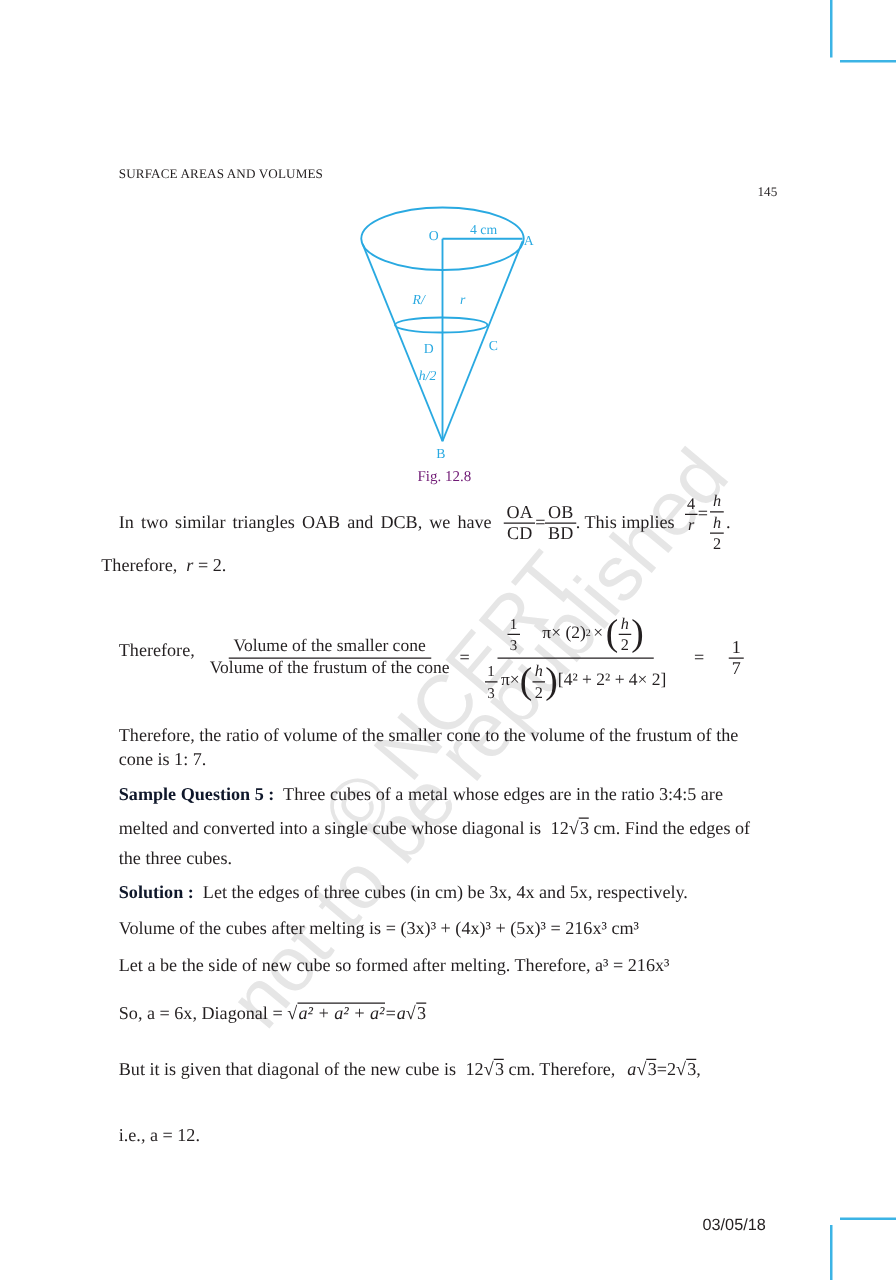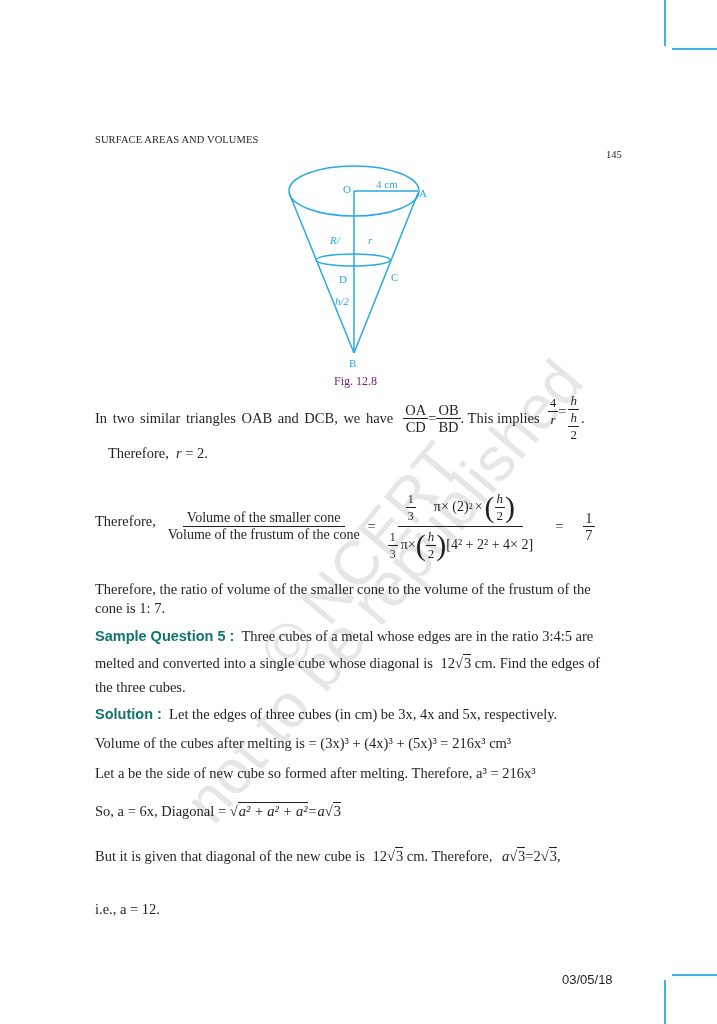--- a/index.html
+++ b/index.html
@@ -3,21 +3,21 @@
 <meta charset="utf-8">
 <style>
   html, body { margin:0; padding:0; }
   body { width:717px; height:1024px; background:#ffffff; position:relative; overflow:hidden;
          font-family:"Liberation Serif", serif; color:#231f20; }
   .abs { position:absolute; }
   .crop { position:absolute; background:#3cb4e5; }
   .header-left { left:95px; top:134px; font-size:10.5px; letter-spacing:0.1px; }
   .header-right { left:606px; top:134px; font-size:10.5px;margin-top:15px; }
   .txt { font-size:14.5px; line-height:19px; white-space:nowrap; }
-  .blue { color:#0f766e; font-weight:bold; font-family:Liberation Sans, sans-serif; }
+  .blue { color:#0f172a; font-weight:bold; font-family:Liberation Serif, serif; }
   i { font-style:italic; }
   .frac { display:inline-flex; flex-direction:column; align-items:center; vertical-align:middle; }
   .frac .num { border-bottom:1px solid #231f20; padding:0 2px; line-height:16px; }
   .frac .den { padding:0 2px; line-height:16px; }
   sup { font-size:8px; vertical-align:6px; }
   .sqrt { border-top:1px solid #231f20; padding-left:1px; }
   .watermark { position:absolute; color:#e6e6e6; font-family:"Liberation Sans", sans-serif;
                font-size:62px; transform-origin:left top; white-space:nowrap; pointer-events:none; }
   .footer-date { left:562px; top:972px; font-family:"Liberation Sans", sans-serif; font-size:13px; color:#231f20; }
   .fig-label { font-family:"Liberation Serif", serif; font-size:11px; color:#29a9e1; }
@@ -80,21 +80,21 @@
   <span class="frac" style="font-size:13px;">
     <span class="num" style="font-style:italic;">h</span>
     <span class="den"><span class="frac">
           <span class="num" style="font-style:italic;">h</span>
           <span class="den">2</span>
         </span></span>
   </span>
   <span>.</span>
 </div>
 
-<div class="abs txt" style="left:108px;top:444px;">
+<div class="abs txt" style="left:81px;top:444px;">
   <span>Therefore,</span>&nbsp;&nbsp;<i>r</i><span> = 2.</span>
 </div>
 
 <div class="abs txt" style="left:95px;top:480px;display:flex;align-items:center;height:92px;">
   <span style="margin-right:8px;margin-top:-10px;">Therefore,</span>
   <span class="frac" style="font-size:14px;">
     <span class="num" style="padding:0 4px;">Volume of the smaller cone</span>
     <span class="den" style="padding:0 4px;">Volume of the frustum of the cone</span>
   </span>
   <span style="margin:0 4px;">=</span>

